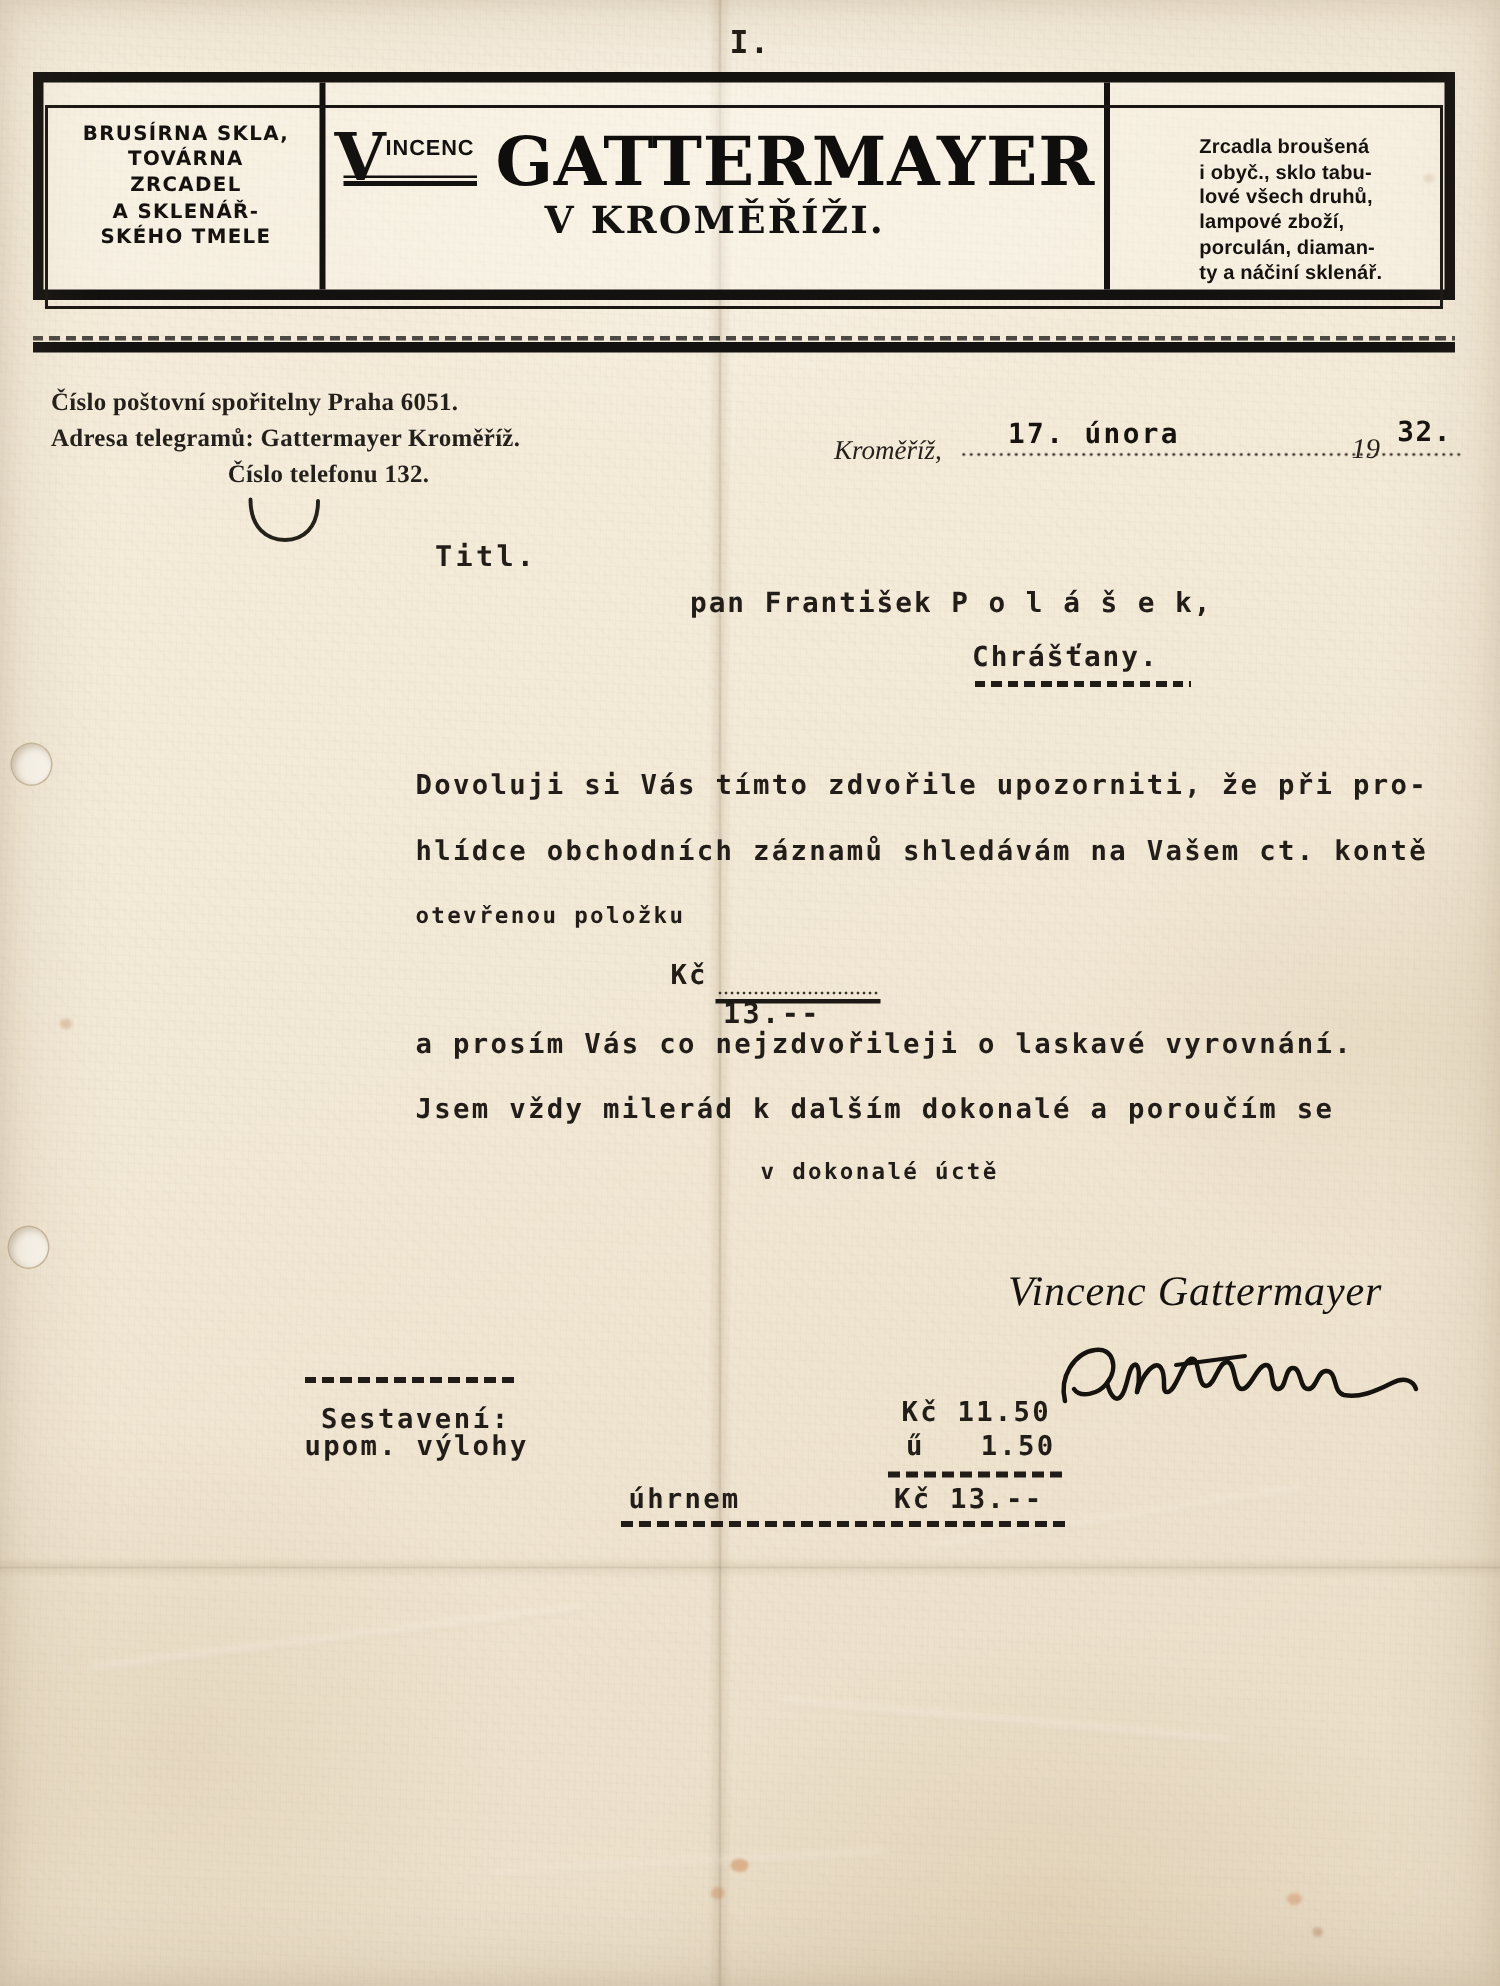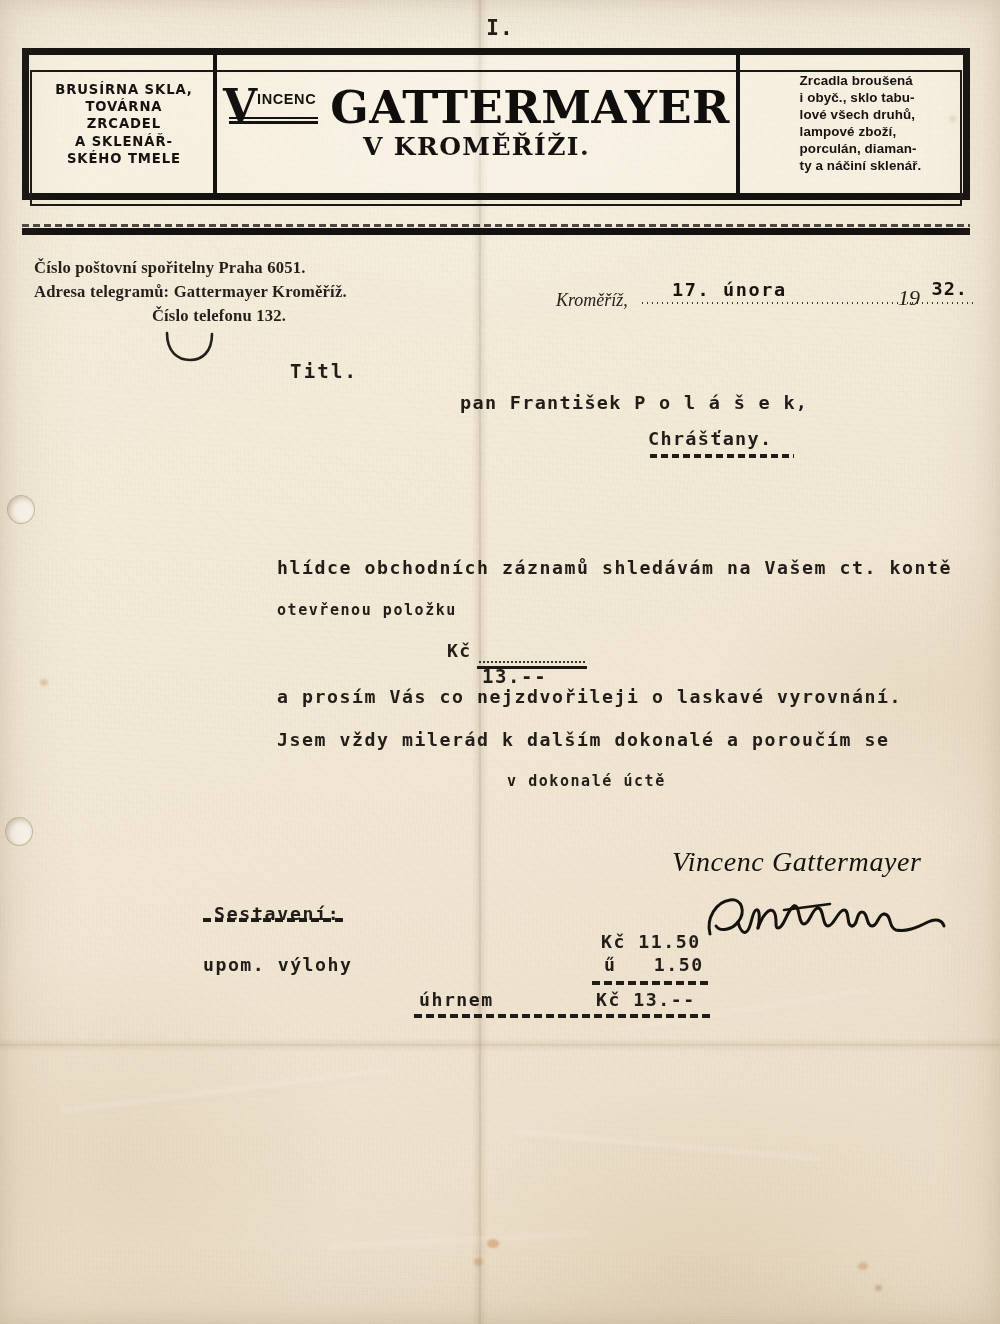--- a/index.html
+++ b/index.html
@@ -138,20 +138,21 @@
     color: #100e0c; line-height: .92;
   }
   #lh-city {
     font-family: "DejaVu Serif", serif;
     font-size: 25px; font-weight: 700; letter-spacing: 1.4px;
     color: #141210; margin-top: 3px;
   }
   #lh-right {
     width: 218px; border-left: 4px solid #141210;
     padding: 2px 8px 2px 26px;
+    align-items: flex-end;
   }
   #lh-right-text {
     font-family: "Liberation Sans", sans-serif;
     font-size: 13.4px; font-weight: 600; line-height: 1.26;
     letter-spacing: .1px; color: #151210; text-align: left;
   }
 
   
   #contact {
     position: absolute; left: 34px; top: 256px; width: 420px;
@@ -178,21 +179,21 @@
     background-size: 5px 4px; background-repeat: repeat-x;
   }
   #dl-typed {
     position: absolute; left: 116px; bottom: 12px;
     font-family: "DejaVu Sans Mono", monospace;
     font-size: 18.5px; font-weight: 700; letter-spacing: 1.6px; color: #17130f;
   }
   #dl-19 {
     position: absolute; right: 56px; bottom: 1px;
     font-family: "Liberation Serif", serif;
-    font-style: italic; font-size: 22px; color: #26211c;
+    font-style: italic; font-size: 19px; color: #26211c;
   }
   #dl-year {
     position: absolute; right: 8px; bottom: 13px;
     font-family: "DejaVu Sans Mono", monospace;
     font-size: 18.5px; font-weight: 700; letter-spacing: 1px; color: #17130f;
   }
 
   
   #curl { position: absolute; left: 162px; top: 330px; }
 
@@ -233,21 +234,21 @@
   
   #sig-printed {
     position: absolute; left: 672px; top: 846px;
     font-family: "Liberation Serif", serif;
     font-style: italic; font-size: 28px; color: #15120f;
     letter-spacing: .6px;
   }
   #sig-hand { position: absolute; left: 700px; top: 886px; }
 
   
-  #sum-title { left: 214px; top: 903px; font-size: 18.2px; font-weight: 700; letter-spacing: 1.7px; }
+  #sum-title { left: 214px; top: 936px; font-size: 18.2px; font-weight: 700; letter-spacing: 1.7px; }
   #sum-title-ul {
     position: absolute; left: 203px; top: 918px; width: 140px; height: 4px;
     background: repeating-linear-gradient(90deg, #211c17 0 8px, rgba(0,0,0,0) 8px 12px);
   }
   #sum-r1a { left: 203px; top: 931px; font-size: 18.2px; letter-spacing: 1.5px; font-weight: 600; }
   #sum-r1b { left: 601px; top: 931px; font-size: 18.2px; letter-spacing: 1.5px; font-weight: 600; }
   #sum-r2a { left: 203px; top: 954px; font-size: 18.2px; letter-spacing: 1.5px; font-weight: 600; }
   #sum-r2b { left: 604px; top: 954px; font-size: 18.2px; letter-spacing: 1.5px; font-weight: 600; }
   #sum-rule1 {
     position: absolute; left: 592px; top: 981px; width: 118px; height: 4px;
@@ -338,20 +339,21 @@
 
   <svg id="curl" width="56" height="34" viewBox="0 0 56 34">
     <path d="M5 3 C5 22, 16 30, 28 30 C40 30, 50 22, 50 4" fill="none" stroke="#24201a" stroke-width="2.6" stroke-linecap="round"></path>
   </svg>
 
   <div id="titl" class="tw">Titl.</div>
   <div id="addr-name" class="tw">pan František P o l á š e k,</div>
   <div id="addr-city" class="tw">Chrášťany.</div>
   <div id="addr-ul"></div>
 
+  <div id="p1l1" class="tw">Dovoluji si Vás tímto zdvořile upozorniti, že při pro-</div>
   <div id="p1l2" class="tw">hlídce obchodních záznamů shledávám na Vašem ct. kontě</div>
   <div id="p1l3" class="tw">otevřenou položku</div>
 
   <div id="amount-kc" class="tw">Kč</div>
   <div id="amount-val" class="tw">13.--</div>
   <div id="amount-dots"></div>
   <div id="amount-ul"></div>
 
   <div id="p2" class="tw">a prosím Vás co nejzdvořileji o laskavé vyrovnání.</div>
   <div id="p3" class="tw">Jsem vždy milerád k dalším dokonalé a poroučím se</div>

